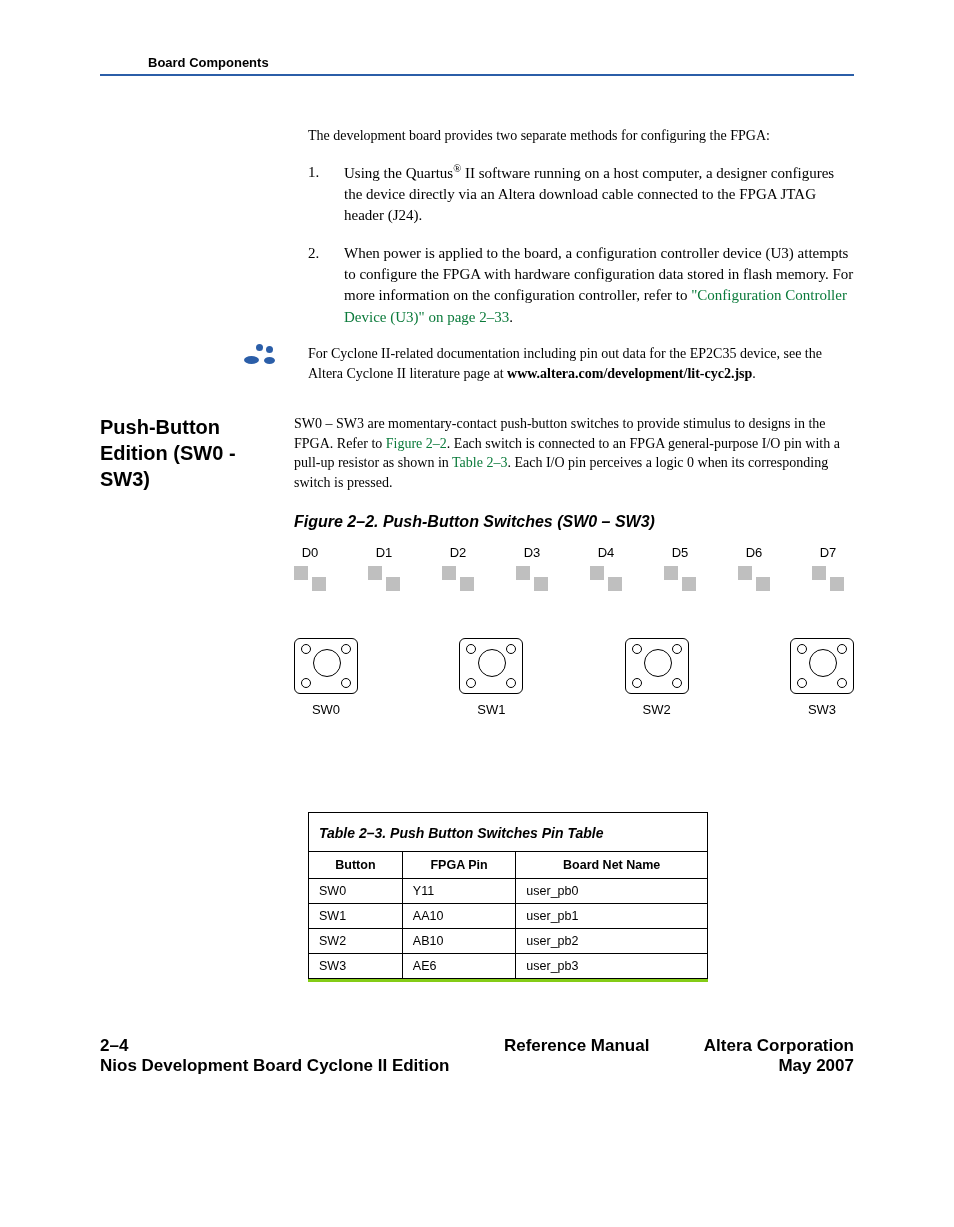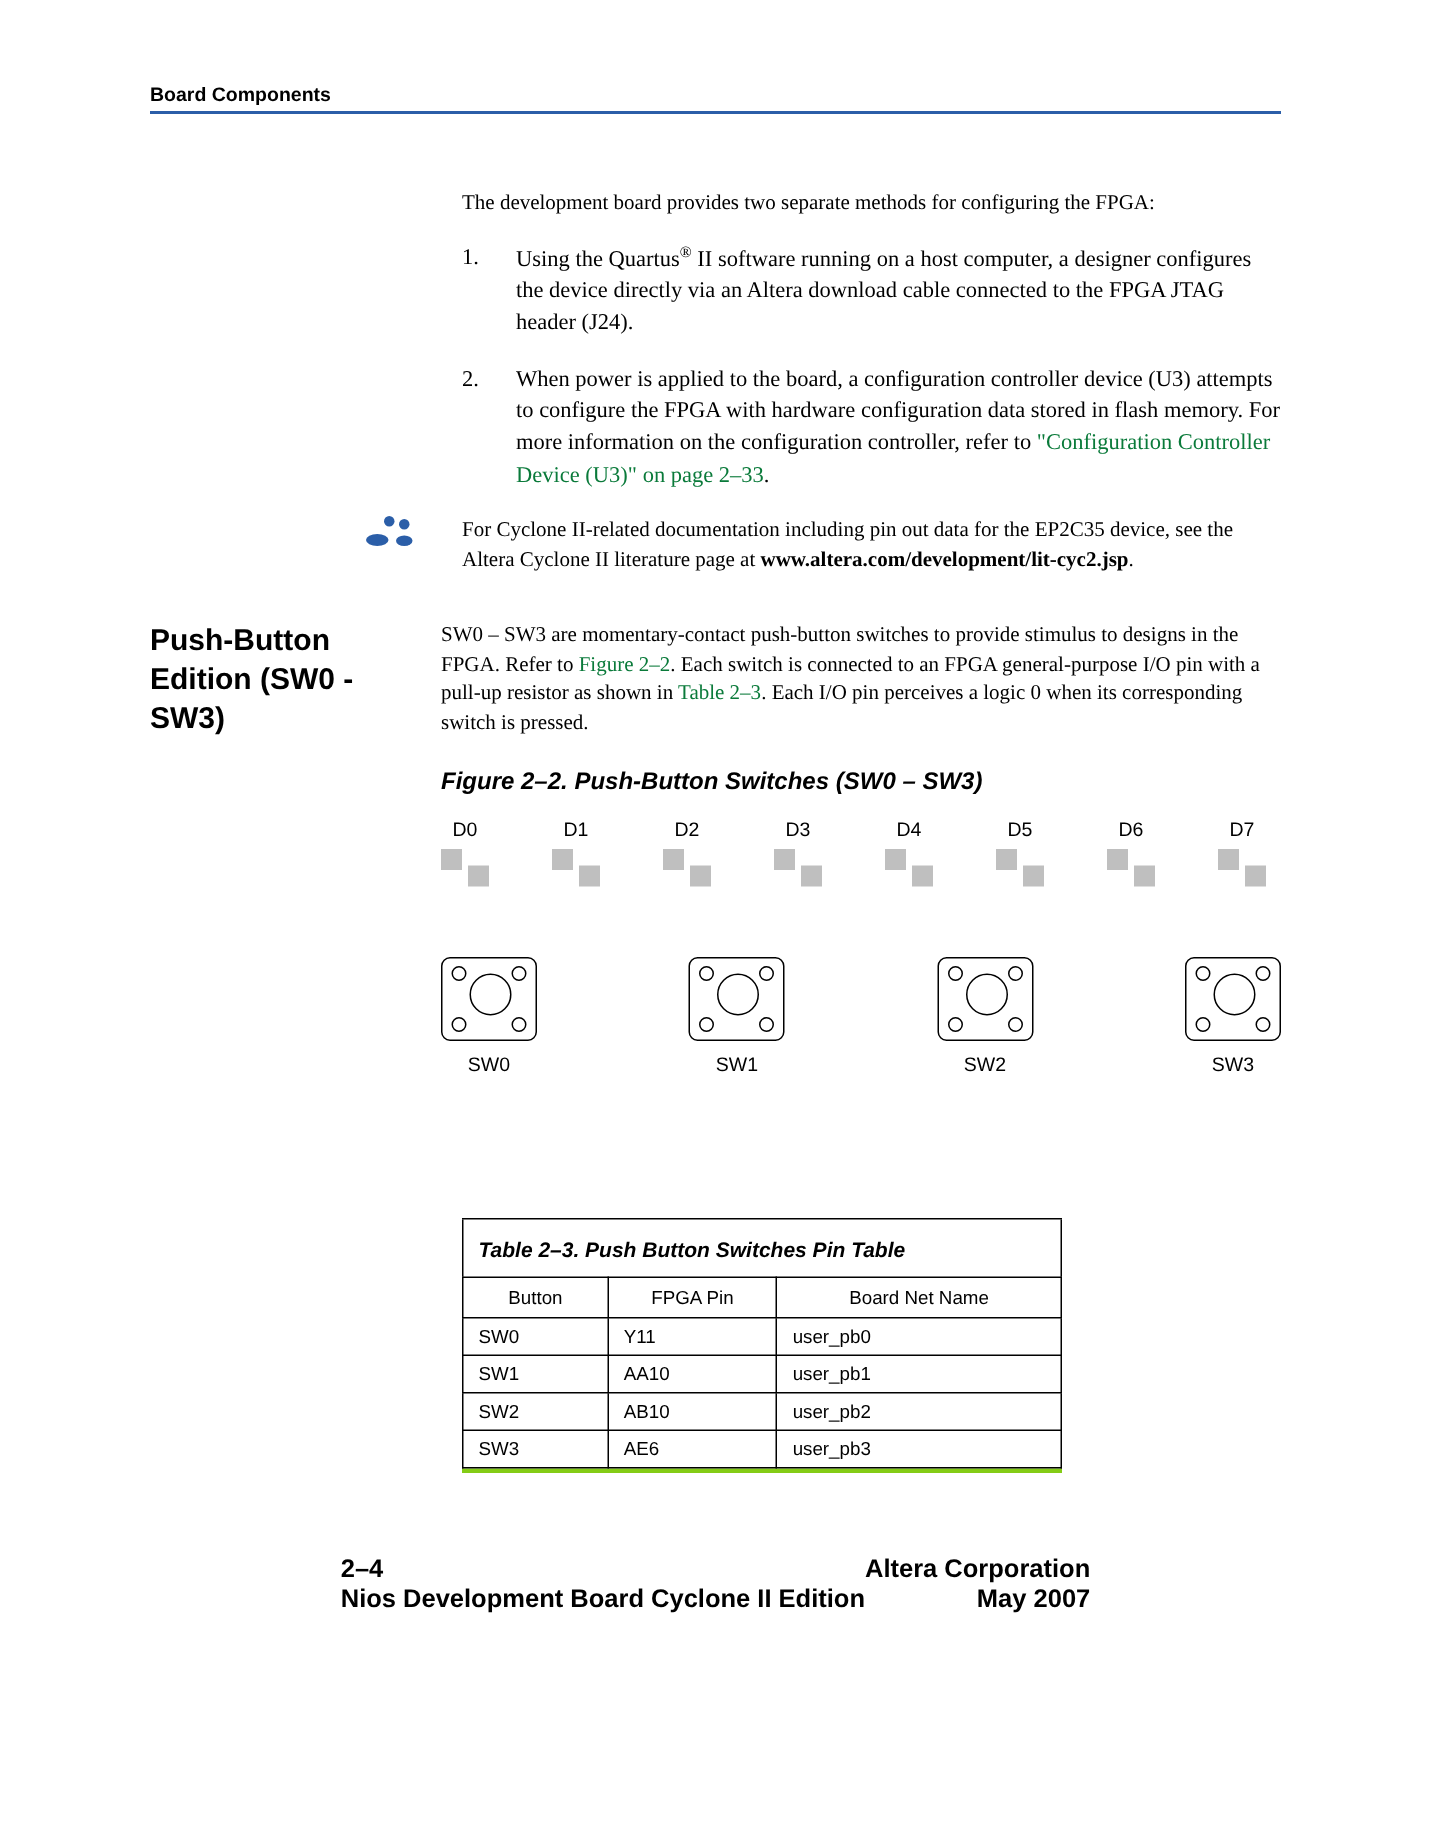--- a/index.html
+++ b/index.html
@@ -1,19 +1,19 @@
 <!DOCTYPE html>
 <html><head>
 <meta charset="utf-8">
 <style>
   * { box-sizing: border-box; margin: 0; padding: 0; }
   html, body { width: 954px; background: #fff; font-family: "Palatino Linotype", Palatino, Georgia, serif; color: #000; }
   body { padding: 55px 100px 22px 100px; }
   .header-band { margin-bottom: 6px; }
-  .header-title { font-family: Arial, Helvetica, sans-serif; font-weight: bold; font-size: 13px; }
+  .header-title { font-family: Arial, Helvetica, sans-serif; font-weight: bold; font-size: 13px; margin-left: 48px; }
   .rule { height: 2px; background: #2b5ea8; margin-top: 4px; margin-bottom: 50px; }
   .main-col { margin-left: 208px; }
   .two-col-row { display: flex; }
   .left-hd { width: 208px; padding-right: 20px; font-family: Arial, Helvetica, sans-serif; font-weight: bold; font-size: 20px; line-height: 1.3; }
   .right-body { flex: 1; }
   p.body { font-size: 14px; line-height: 1.42; margin-bottom: 16px; }
   ol.config-list { list-style: none; font-size: 15px; line-height: 1.42; }
   ol.config-list li { display: flex; margin-bottom: 16px; }
   ol.config-list .num { width: 36px; flex-shrink: 0; }
   ol.config-list .txt { flex: 1; }
@@ -40,21 +40,21 @@
   .hole { position: absolute; width: 10px; height: 10px; border: 1px solid #000; border-radius: 50%; background: #fff; }
   .hole.tl { top: 5px; left: 6px; }
   .hole.tr { top: 5px; right: 6px; }
   .hole.bl { bottom: 5px; left: 6px; }
   .hole.br { bottom: 5px; right: 6px; }
   .cap { position: absolute; left: 18px; top: 10px; width: 28px; height: 28px; border: 1px solid #000; border-radius: 50%; }
   .sw-label { font-family: Arial, Helvetica, sans-serif; font-size: 13px; margin-top: 8px; }
   .pin-table-wrap { margin-left: 208px; margin-top: 55px; width: 400px; border-top: 1px solid #000; border-bottom: 3px solid #84cc16; }
   .pin-table-caption { font-family: Arial, Helvetica, sans-serif; font-weight: bold; font-style: italic; font-size: 14px; padding: 12px 10px 10px 10px; border-left: 1px solid #000; border-right: 1px solid #000; }
   table.pin-table { width: 100%; border-collapse: collapse; font-family: Arial, Helvetica, sans-serif; font-size: 12.5px; }
-  table.pin-table th { border: 1px solid #000; padding: 6px 0; text-align: center; font-weight: normal; }
+  table.pin-table th { border: 1px solid #000; padding: 6px 0; text-align: center; font-weight: bold; }
   table.pin-table td { border: 1px solid #000; padding: 5px 10px; text-align: left; }
   .footer { display: flex; justify-content: center; align-items: flex-end; margin-top: 54px; font-family: Arial, Helvetica, sans-serif; font-size: 17px; font-weight: bold; }
   .footer .ctr { text-align: center; flex: 1; }
   .footer .left { text-align: left; }
   .footer .right { text-align: right; }
   .super { vertical-align: super; font-size: 0.7em; }
 </style>
 </head>
 <body>
 
@@ -245,17 +245,21 @@
       </tr>
     </tbody>
   </table>
 </div>
 
 <div class="footer">
   <div class="left">
     <div>2–4</div>
     <div>Nios Development Board Cyclone II Edition</div>
   </div>
+  <div class="ctr">
+    <div>Reference Manual</div>
+    <div>&nbsp;</div>
+  </div>
   <div class="right">
     <div>Altera Corporation</div>
     <div>May 2007</div>
   </div>
 </div>
 
 </body></html>

